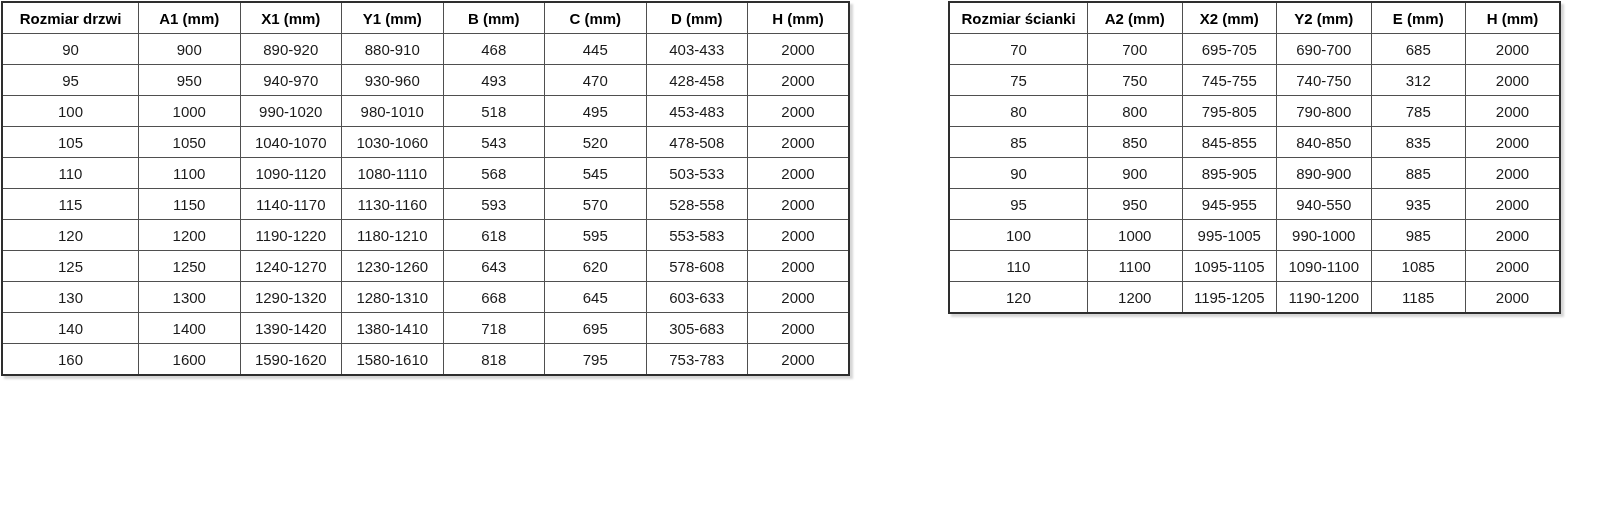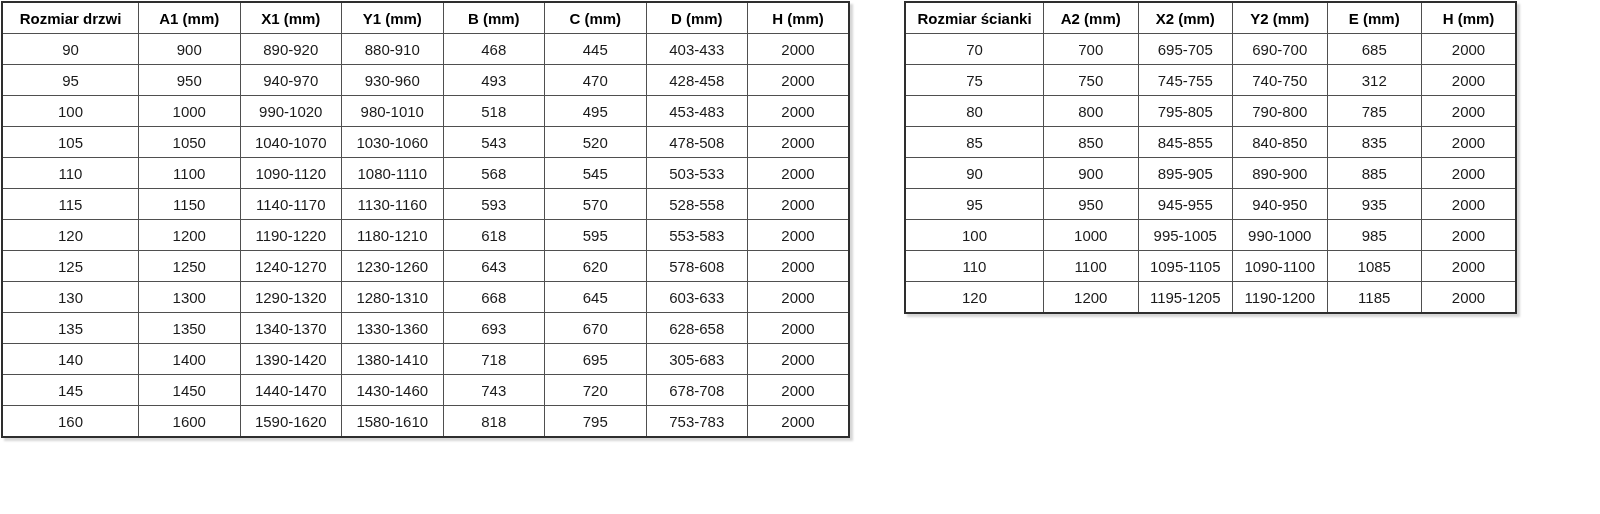--- a/index.html
+++ b/index.html
@@ -36,21 +36,21 @@
     font-size: 15px;
     color: #1a1a1a;
     white-space: nowrap;
     overflow: hidden;
   }
   table.spec-table th {
     font-weight: 700;
     color: #000000;
   }
   table.doors { left: 1px; width: 849px; }
-  table.walls { left: 904px; width: 613px; }
+  table.walls { left: 948px; width: 613px; }
   table.doors th:first-child, table.doors td:first-child { width: 131px; }
   table.walls th:first-child, table.walls td:first-child { width: 133px; }
 </style>
 </head>
 <body>
 
 <div class="page">
   <table class="spec-table doors">
       <thead>
         <tr>
@@ -149,50 +149,30 @@
           <td>130</td>
           <td>1300</td>
           <td>1290-1320</td>
           <td>1280-1310</td>
           <td>668</td>
           <td>645</td>
           <td>603-633</td>
           <td>2000</td>
         </tr>
         <tr>
-          <td>135</td>
-          <td>1350</td>
-          <td>1340-1370</td>
-          <td>1330-1360</td>
-          <td>693</td>
-          <td>670</td>
-          <td>628-658</td>
-          <td>2000</td>
-        </tr>
-        <tr>
           <td>140</td>
           <td>1400</td>
           <td>1390-1420</td>
           <td>1380-1410</td>
           <td>718</td>
           <td>695</td>
           <td>305-683</td>
           <td>2000</td>
         </tr>
         <tr>
-          <td>145</td>
-          <td>1450</td>
-          <td>1440-1470</td>
-          <td>1430-1460</td>
-          <td>743</td>
-          <td>720</td>
-          <td>678-708</td>
-          <td>2000</td>
-        </tr>
-        <tr>
           <td>160</td>
           <td>1600</td>
           <td>1590-1620</td>
           <td>1580-1610</td>
           <td>818</td>
           <td>795</td>
           <td>753-783</td>
           <td>2000</td>
         </tr>
       </tbody>
@@ -246,21 +226,21 @@
           <td>900</td>
           <td>895-905</td>
           <td>890-900</td>
           <td>885</td>
           <td>2000</td>
         </tr>
         <tr>
           <td>95</td>
           <td>950</td>
           <td>945-955</td>
-          <td>940-950</td>
+          <td>940-550</td>
           <td>935</td>
           <td>2000</td>
         </tr>
         <tr>
           <td>100</td>
           <td>1000</td>
           <td>995-1005</td>
           <td>990-1000</td>
           <td>985</td>
           <td>2000</td>

